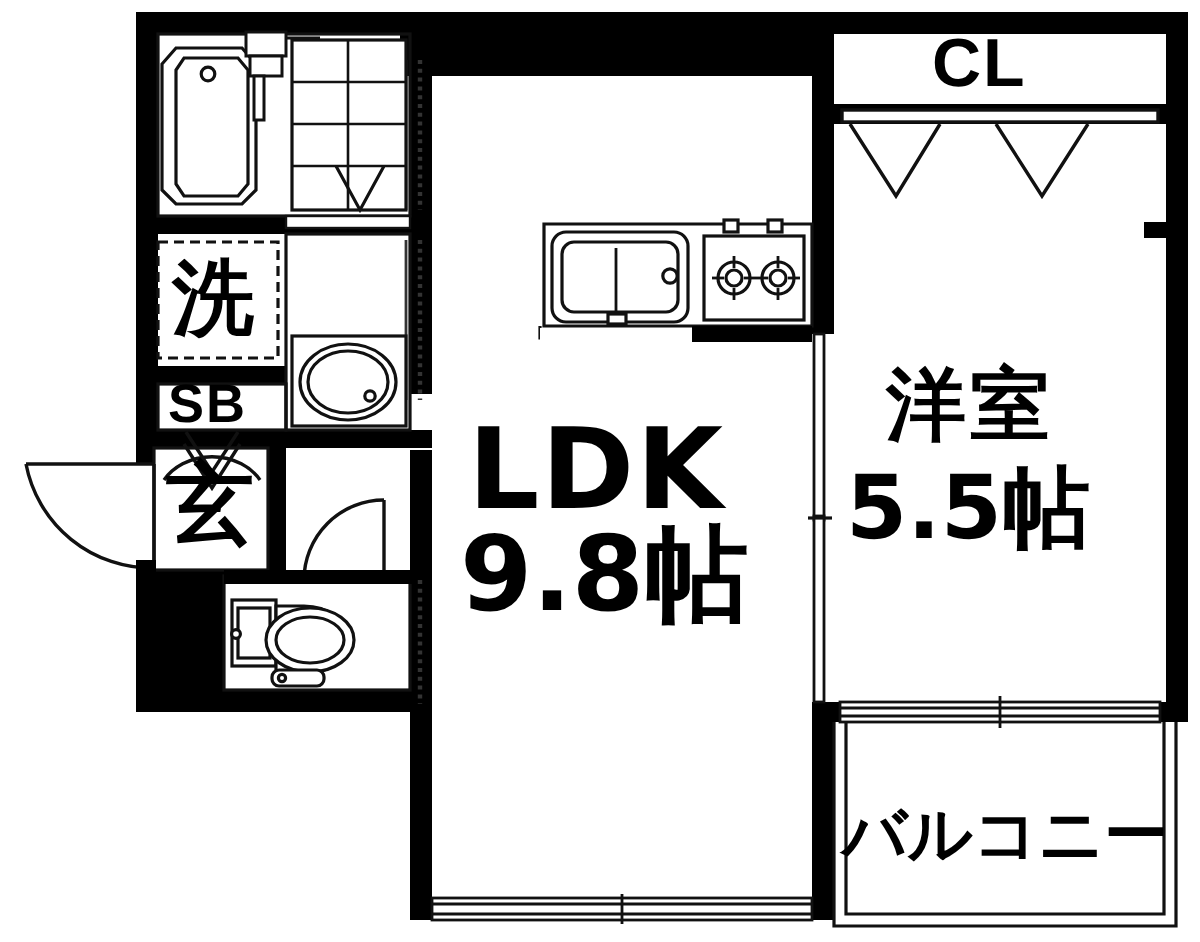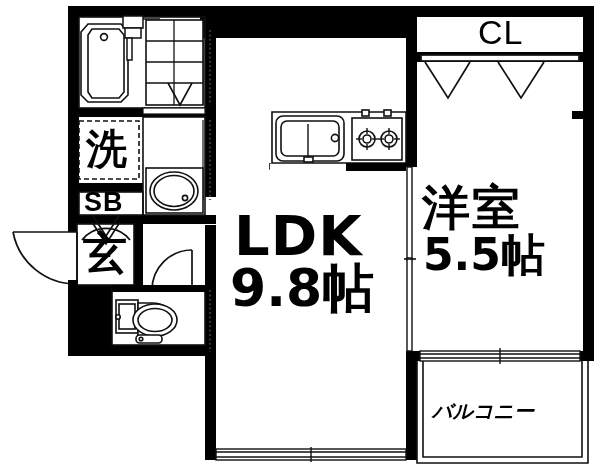--- a/index.html
+++ b/index.html
@@ -219,27 +219,27 @@
       <rect x="68" y="280" width="10" height="8"></rect>
       <rect x="572" y="111" width="11" height="8"></rect>
     </g>
 
   </svg>
 
   <div class="lbl cjk" style="left:234px;top:208px;font-size:56px;letter-spacing:1px;">LDK</div>
 
   <div class="lbl cjk" style="left:230px;top:262px;font-size:52px;text-align:center;">9.8帖</div>
 
-  <div class="lbl cjk" style="left:422px;top:183px;font-size:48px;letter-spacing:2px;">洋室</div>
+  <div class="lbl cjk" style="left:443px;top:183px;font-size:40px;letter-spacing:2px;">洋室</div>
 
   <div class="lbl cjk" style="left:423px;top:233px;font-size:44px;">5.5帖</div>
 
-  <div class="lbl" style="left:466px;top:15px;font-size:34px;font-weight:400;letter-spacing:1px;margin-left:12px;">CL</div>
-
-  <div class="lbl cjk" style="left:432px;top:401px;font-size:20px;letter-spacing:0px;font-style:italic;">バルコニー</div>
+  <div class="lbl" style="left:466px;top:15px;font-size:34px;font-weight:700;letter-spacing:1px;">CL</div>
+
+  <div class="lbl cjk" style="left:421px;top:401px;font-size:32px;letter-spacing:0px;">バルコニー</div>
 
   <div class="lbl cjk" style="left:83px;top:231px;font-size:44px;">玄</div>
 
   <div class="lbl" style="left:84px;top:189px;font-size:27px;font-weight:700;letter-spacing:1px;text-align:right;">SB</div>
 
   <div class="lbl cjk" style="left:86px;top:129px;font-size:41px;">洗</div>
 
 </div>
 
 </body></html>

